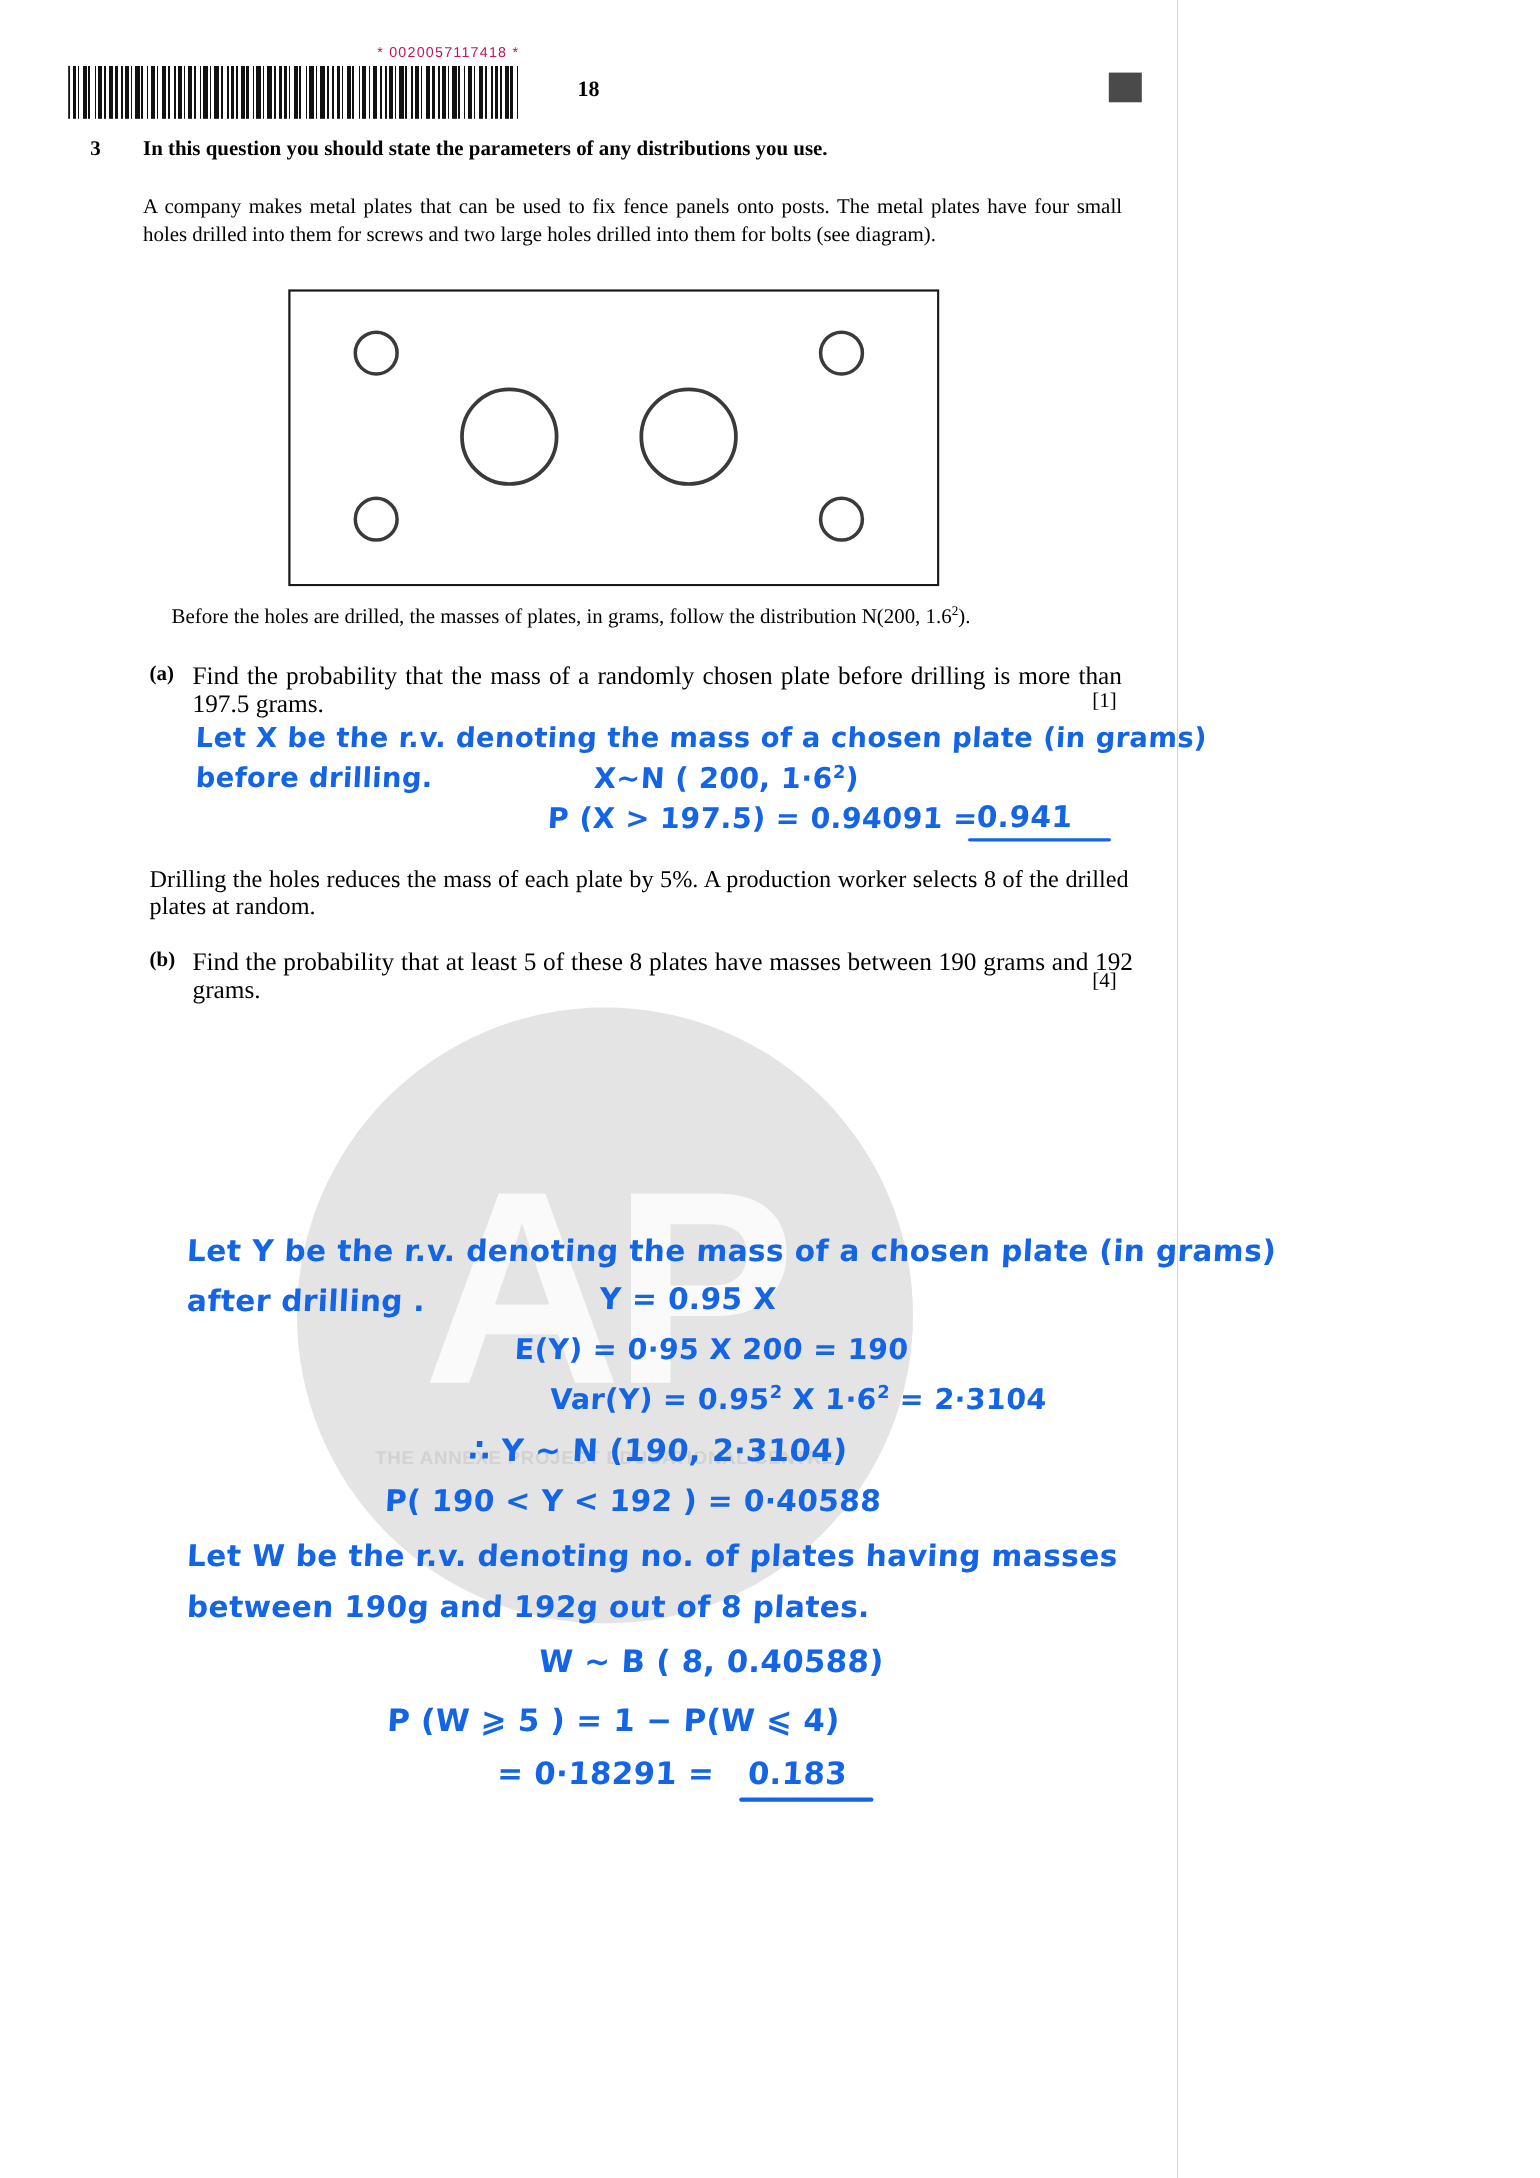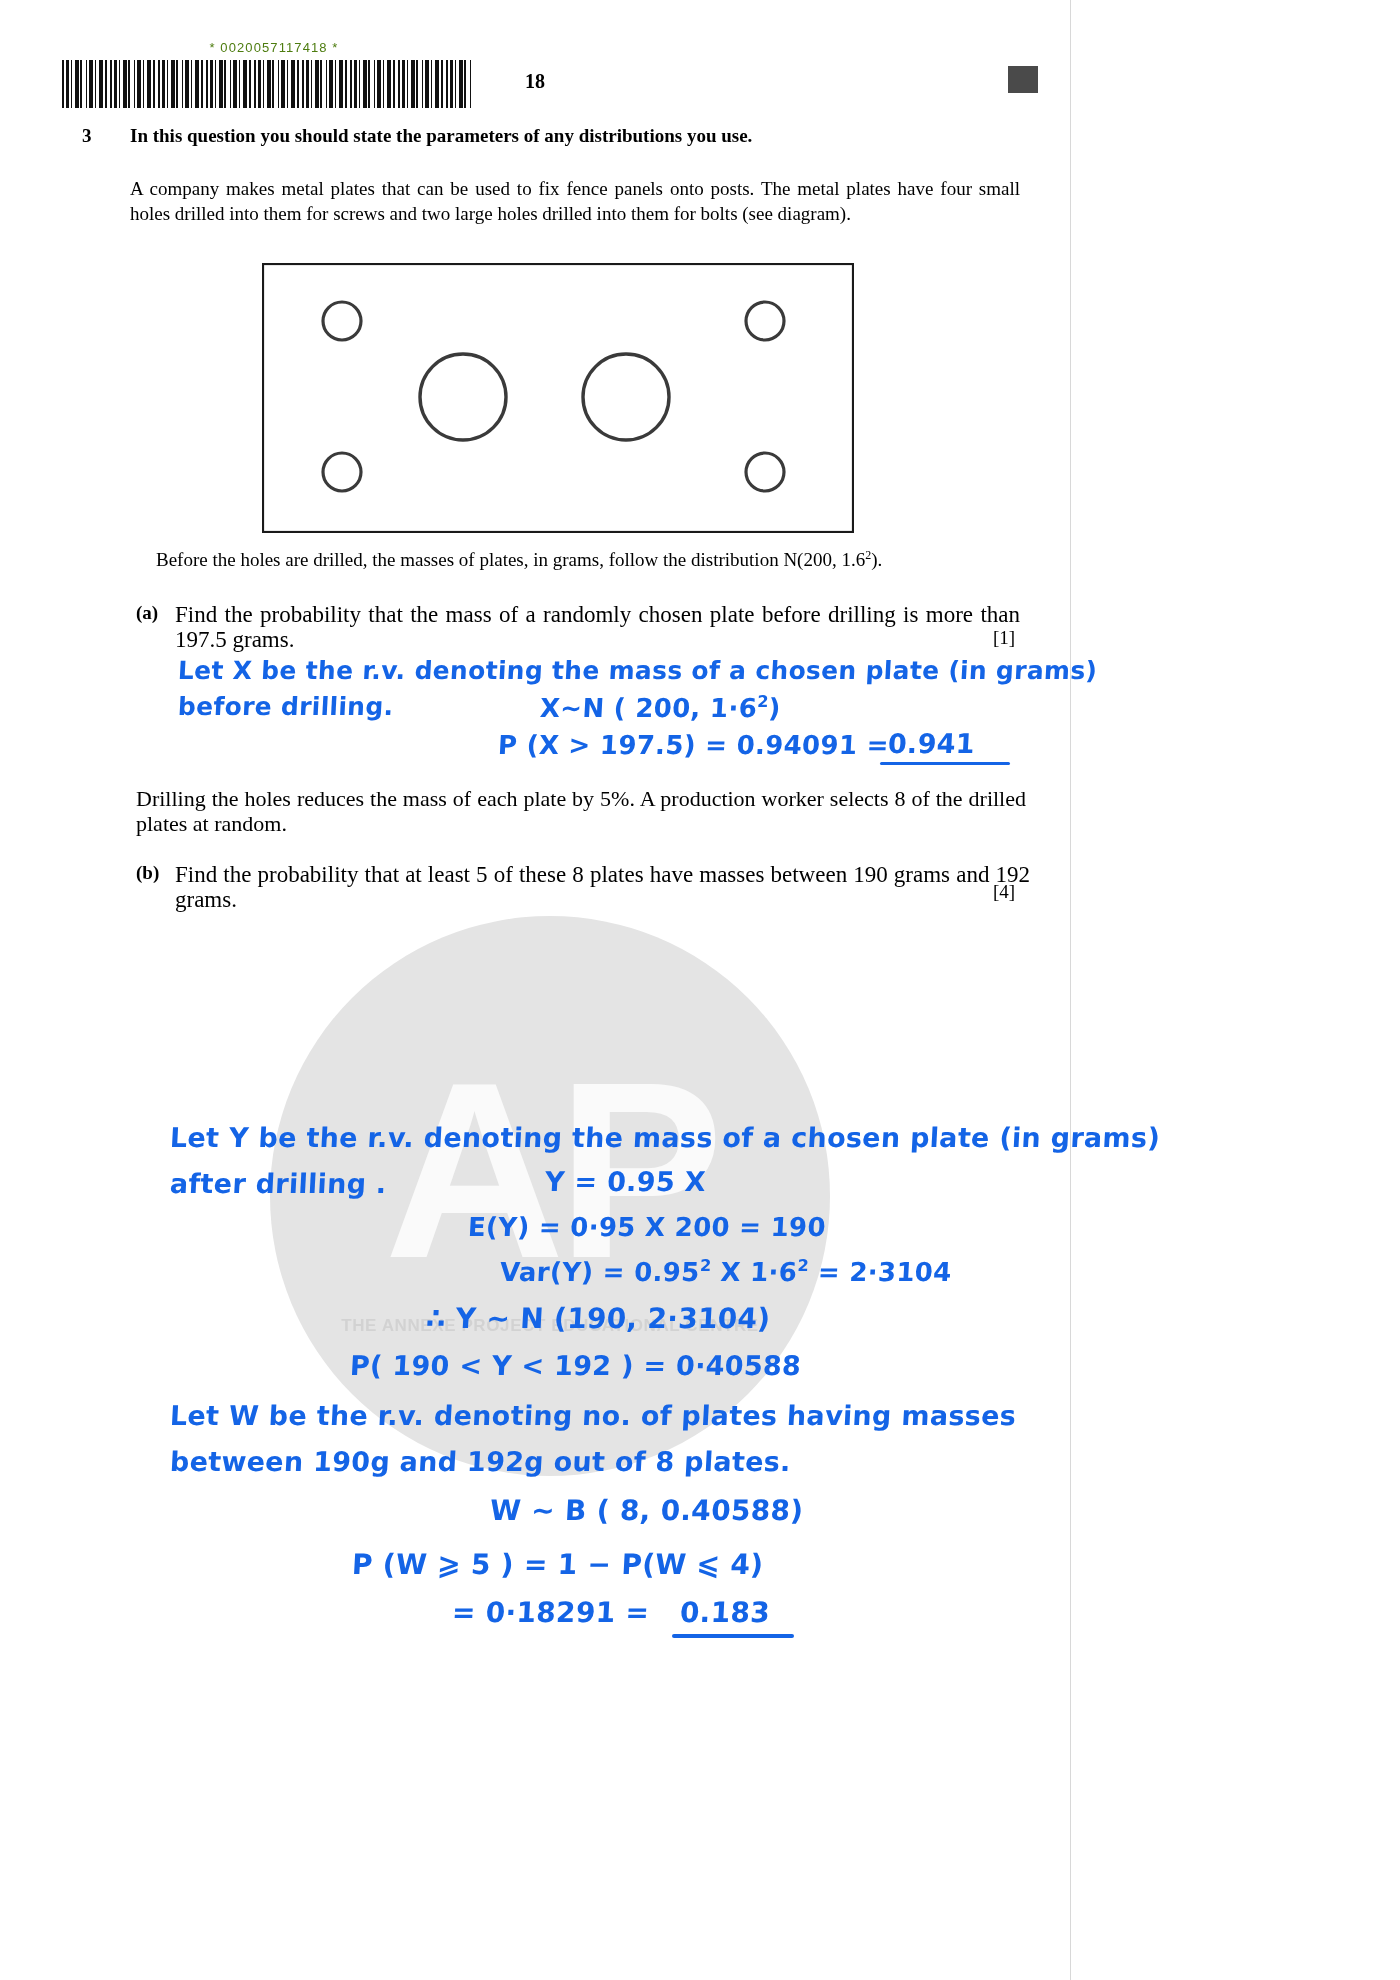--- a/index.html
+++ b/index.html
@@ -34,23 +34,23 @@
 
   
   #barcode-block {
     position: absolute;
     left: 62px; top: 40px;
     width: 410px;
   }
   #barcode-number {
     font-family: "Liberation Sans", sans-serif;
     font-size: 13px;
-    color: #4d7c0f;
+    color: #be185d;
     letter-spacing: 1.1px;
-    text-align: center;
+    text-align: right;
     margin-bottom: 5px;
     padding-left: 14px;
   }
   #barcode-bars {
     height: 48px;
     width: 410px;
     background:
       repeating-linear-gradient(to right,
         #111 0px, #111 2px, #fff 2px, #fff 4px,
         #111 4px, #111 7px, #fff 7px, #fff 9px,

